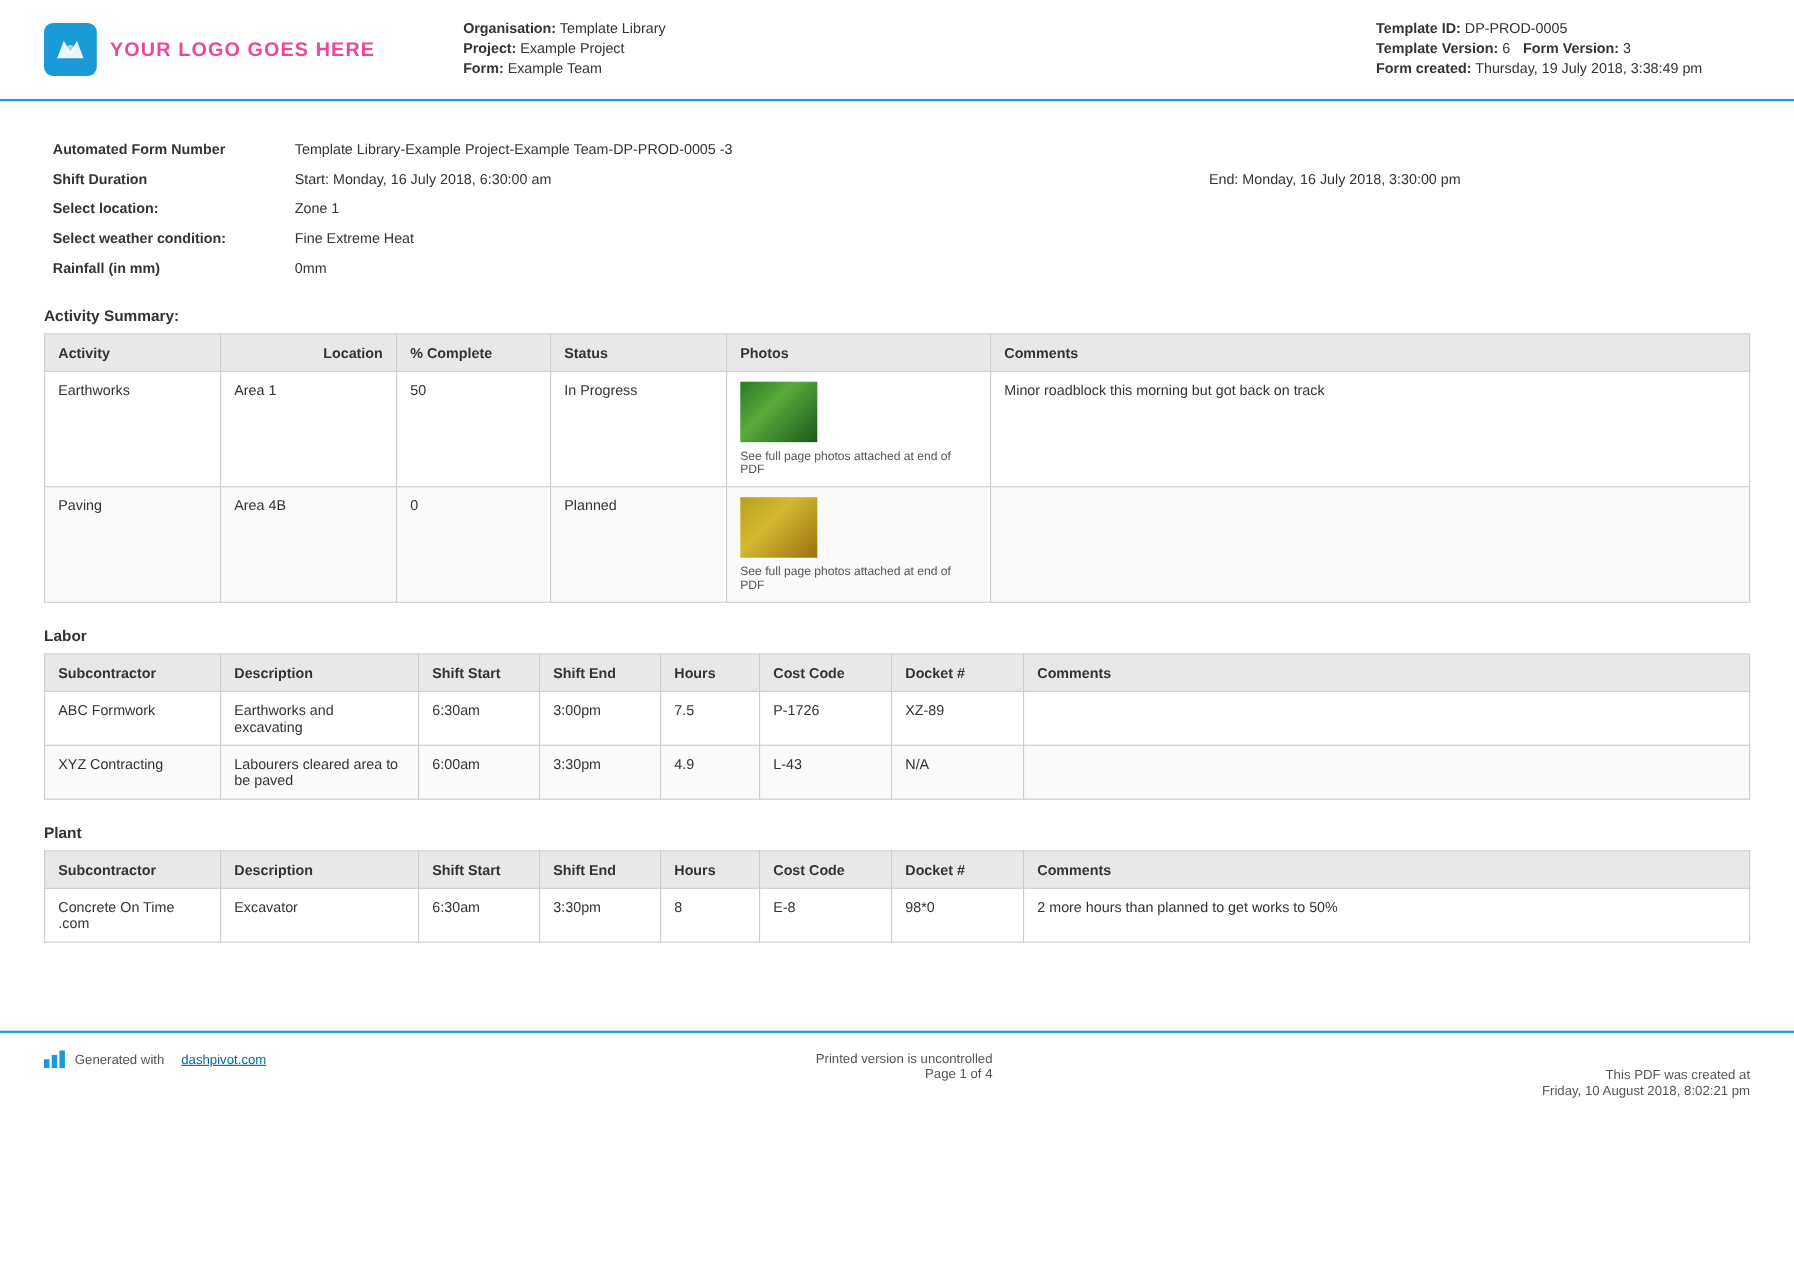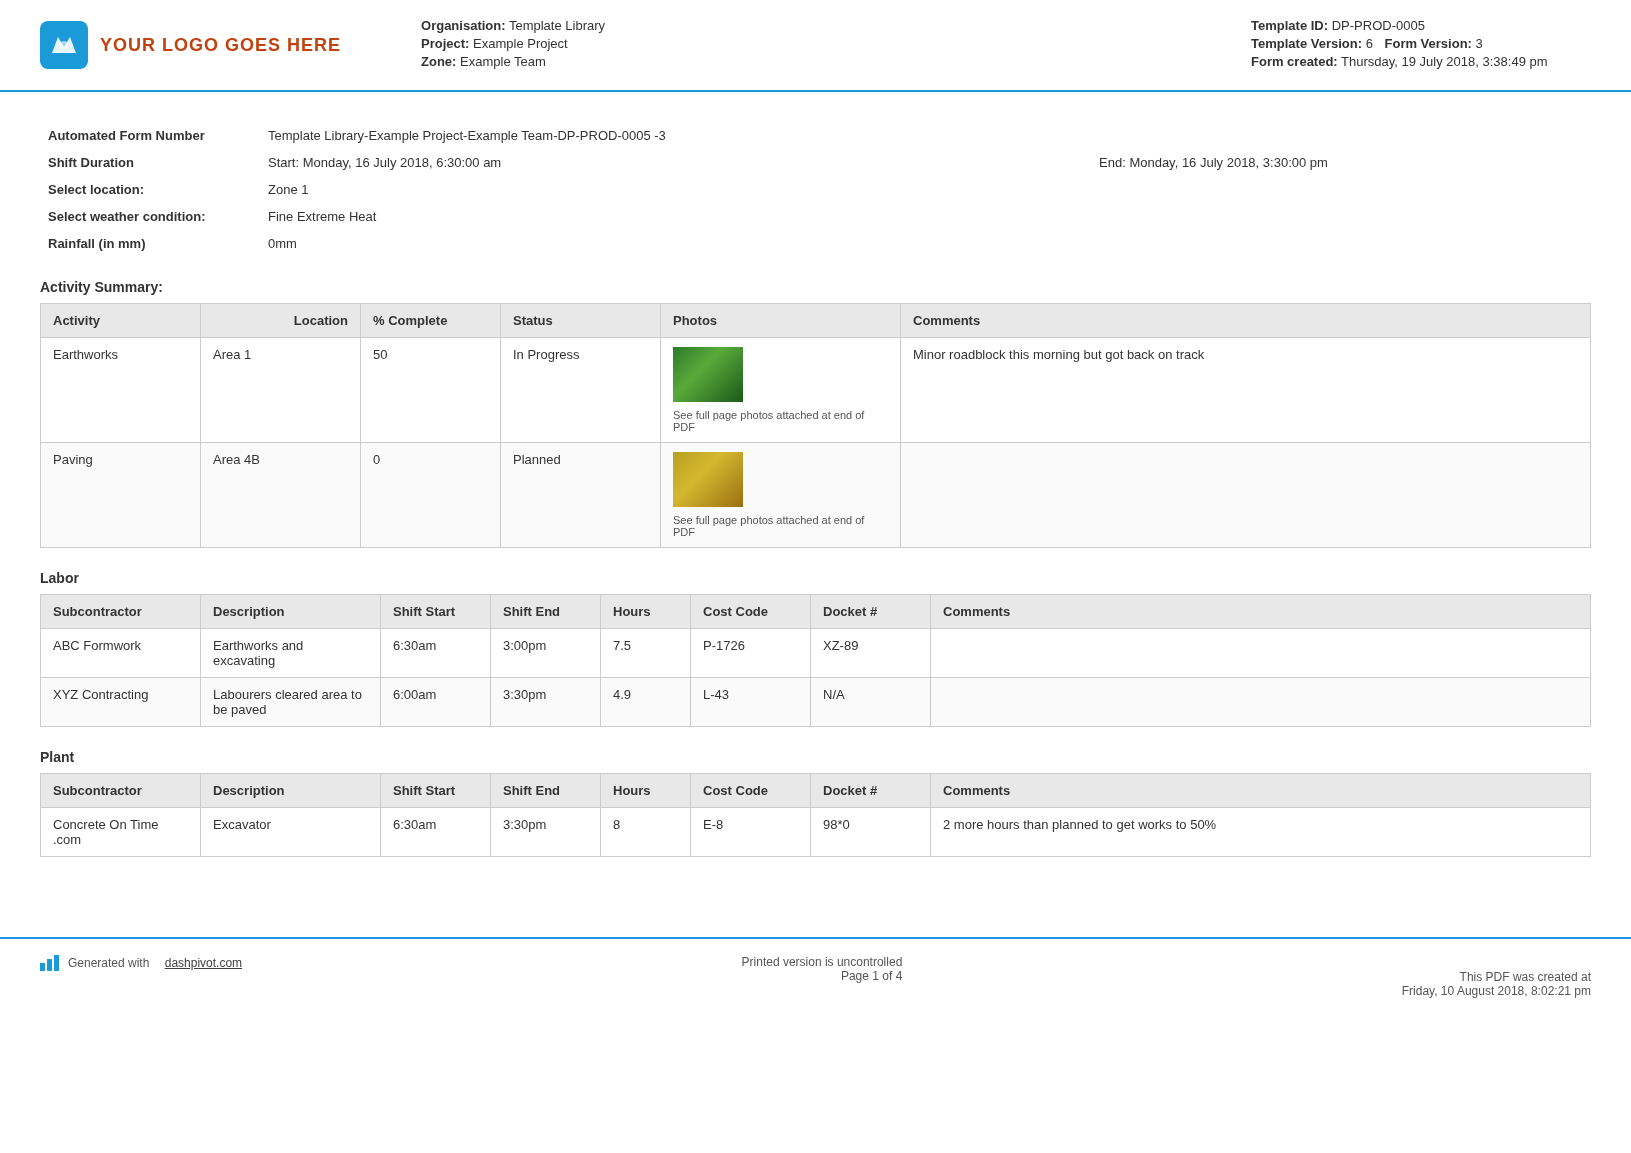--- a/index.html
+++ b/index.html
@@ -3,21 +3,21 @@
   <meta charset="utf-8">
   <style>
     * { box-sizing: border-box; margin: 0; padding: 0; }
     body { font-family: Arial, sans-serif; font-size: 13px; color: #333; background: #fff; width: 1631px; min-height: 1153px; }
 
     
     .header { display: flex; align-items: center; padding: 18px 40px; border-bottom: 2px solid #1a9bd7; }
     .header-logo { display: flex; align-items: center; gap: 12px; min-width: 260px; }
     .logo-icon { width: 48px; height: 48px; background: #1a9bd7; border-radius: 8px; display: flex; align-items: center; justify-content: center; }
     .logo-icon svg { width: 32px; height: 32px; fill: white; }
-    .logo-text { font-size: 18px; font-weight: bold; color: #c2410c; letter-spacing: 1px; }
+    .logo-text { font-size: 18px; font-weight: bold; color: #ec4899; letter-spacing: 1px; }
     .header-center { flex: 1; padding-left: 80px; }
     .header-center div { margin-bottom: 3px; font-size: 13px; }
     .header-center span.label { font-weight: bold; }
     .header-right { min-width: 340px; text-align: left; }
     .header-right div { margin-bottom: 3px; font-size: 13px; }
     .header-right span.label { font-weight: bold; }
 
     
     .main { padding: 30px 40px 40px 40px; }
 
@@ -40,21 +40,21 @@
     .data-table td { padding: 9px 12px; border: 1px solid #ccc; vertical-align: top; font-size: 13px; }
     .data-table tr:nth-child(even) { background: #fafafa; }
     .photo-placeholder { width: 70px; height: 55px; background: #888; display: inline-block; margin-bottom: 4px; overflow: hidden; position: relative; }
     .photo-placeholder.green { background: linear-gradient(135deg, #2a7a2a 0%, #4aaa4a 40%, #1a5a1a 100%); }
     .photo-placeholder.yellow { background: linear-gradient(135deg, #b8a020 0%, #d4b830 40%, #a08010 100%); }
     .photo-caption { font-size: 11px; color: #555; }
 
     
     .footer { border-top: 2px solid #1a9bd7; padding: 16px 40px; display: flex; align-items: flex-start; justify-content: space-between; font-size: 12px; color: #555; position: relative; margin-top: 40px; }
     .footer-left { display: flex; align-items: center; gap: 6px; }
-    .footer-link { color: #404040; text-decoration: underline; }
+    .footer-link { color: #0369a1; text-decoration: underline; }
     .footer-bar-icon { width: 22px; height: 16px; display: inline-flex; gap: 2px; align-items: flex-end; }
     .footer-bar-icon span { display: inline-block; background: #1a9bd7; width: 5px; }
   </style>
 </head>
 <body>
 
 <div class="header">
   <div class="header-logo">
     <div class="logo-icon">
       <svg viewBox="0 0 32 32">
@@ -67,21 +67,21 @@
   <div class="header-center">
     <div>
       <span class="label">Organisation:</span>
       <span>Template Library</span>
     </div>
     <div>
       <span class="label">Project:</span>
       <span>Example Project</span>
     </div>
     <div>
-      <span class="label">Zone:</span>
+      <span class="label">Form:</span>
       <span>Example Team</span>
     </div>
   </div>
   <div class="header-right">
     <div>
       <span class="label">Template ID:</span>
       <span>DP-PROD-0005</span>
     </div>
     <div>
       <span class="label">Template Version:</span>

